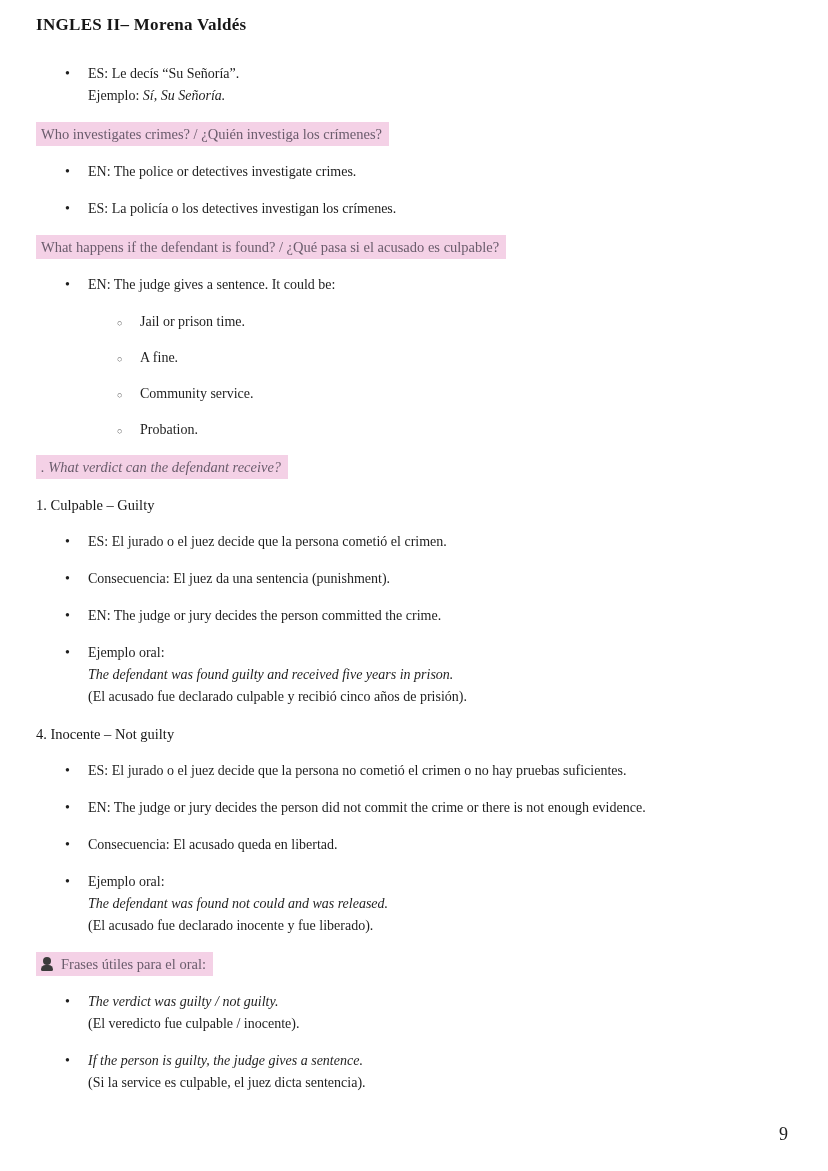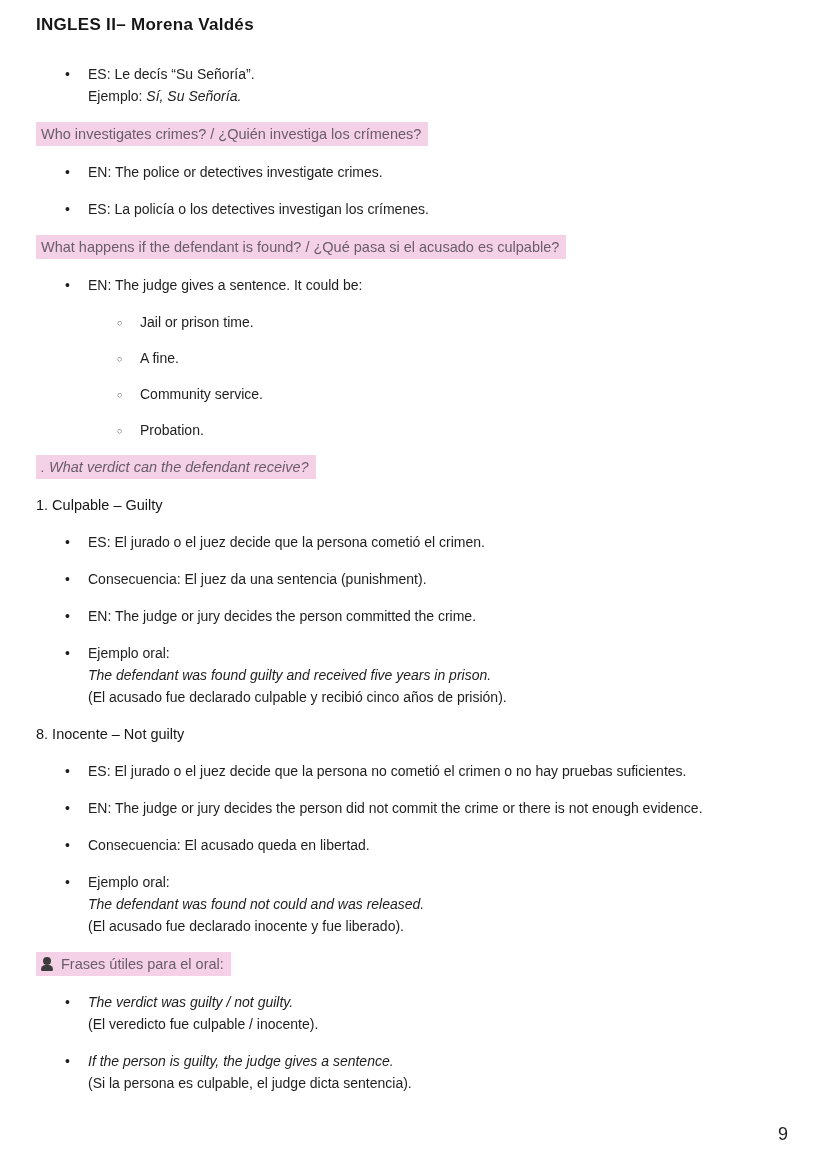--- a/index.html
+++ b/index.html
@@ -2,21 +2,21 @@
 <html><head>
 <meta charset="utf-8">
 <style>
   html, body { margin: 0; padding: 0; background: #ffffff; }
   .page {
     position: relative;
     width: 828px;
     height: 1171px;
     margin: 0 auto;
     background: #ffffff;
-    font-family: Liberation Sans, sans-serif;
+    font-family: Liberation Serif, serif;
     color: #1e1e1e;
     overflow: hidden;
   }
   .content {
     padding: 14px 36px 0 36px;
     font-size: 14px;
     line-height: 22px;
   }
   .doc-title {
     font-size: 17px;
@@ -164,21 +164,21 @@
     </div>
     <div class="bullet">
       <span>EN: The judge or jury decides the person committed the crime.</span>
     </div>
     <div class="bullet">
       <span>Ejemplo oral:</span><br>
       <em>The defendant was found guilty and received five years in prison.</em><br>
       <span>(El acusado fue declarado culpable y recibió cinco años de prisión).</span>
     </div>
 
-    <div class="numbered-title">8. Inocente – Not guilty</div>
+    <div class="numbered-title">4. Inocente – Not guilty</div>
 
     <div class="bullet">
       <span>ES: El jurado o el juez decide que la persona no cometió el crimen o no hay pruebas suficientes.</span>
     </div>
     <div class="bullet">
       <span>EN: The judge or jury decides the person did not commit the crime or there is not enough evidence.</span>
     </div>
     <div class="bullet">
       <span>Consecuencia: El acusado queda en libertad.</span>
     </div>
@@ -191,19 +191,19 @@
     <div class="hl-row">
       <span class="hl"><span class="speaker-icon"></span><span>Frases útiles para el oral:</span></span>
     </div>
 
     <div class="bullet">
       <em>The verdict was guilty / not guilty.</em><br>
       <span>(El veredicto fue culpable / inocente).</span>
     </div>
     <div class="bullet">
       <em>If the person is guilty, the judge gives a sentence.</em><br>
-      <span>(Si la persona es culpable, el judge dicta sentencia).</span>
+      <span>(Si la service es culpable, el juez dicta sentencia).</span>
     </div>
 
   </div>
 
   <div class="page-number">9</div>
 </div>
 
 </body></html>

